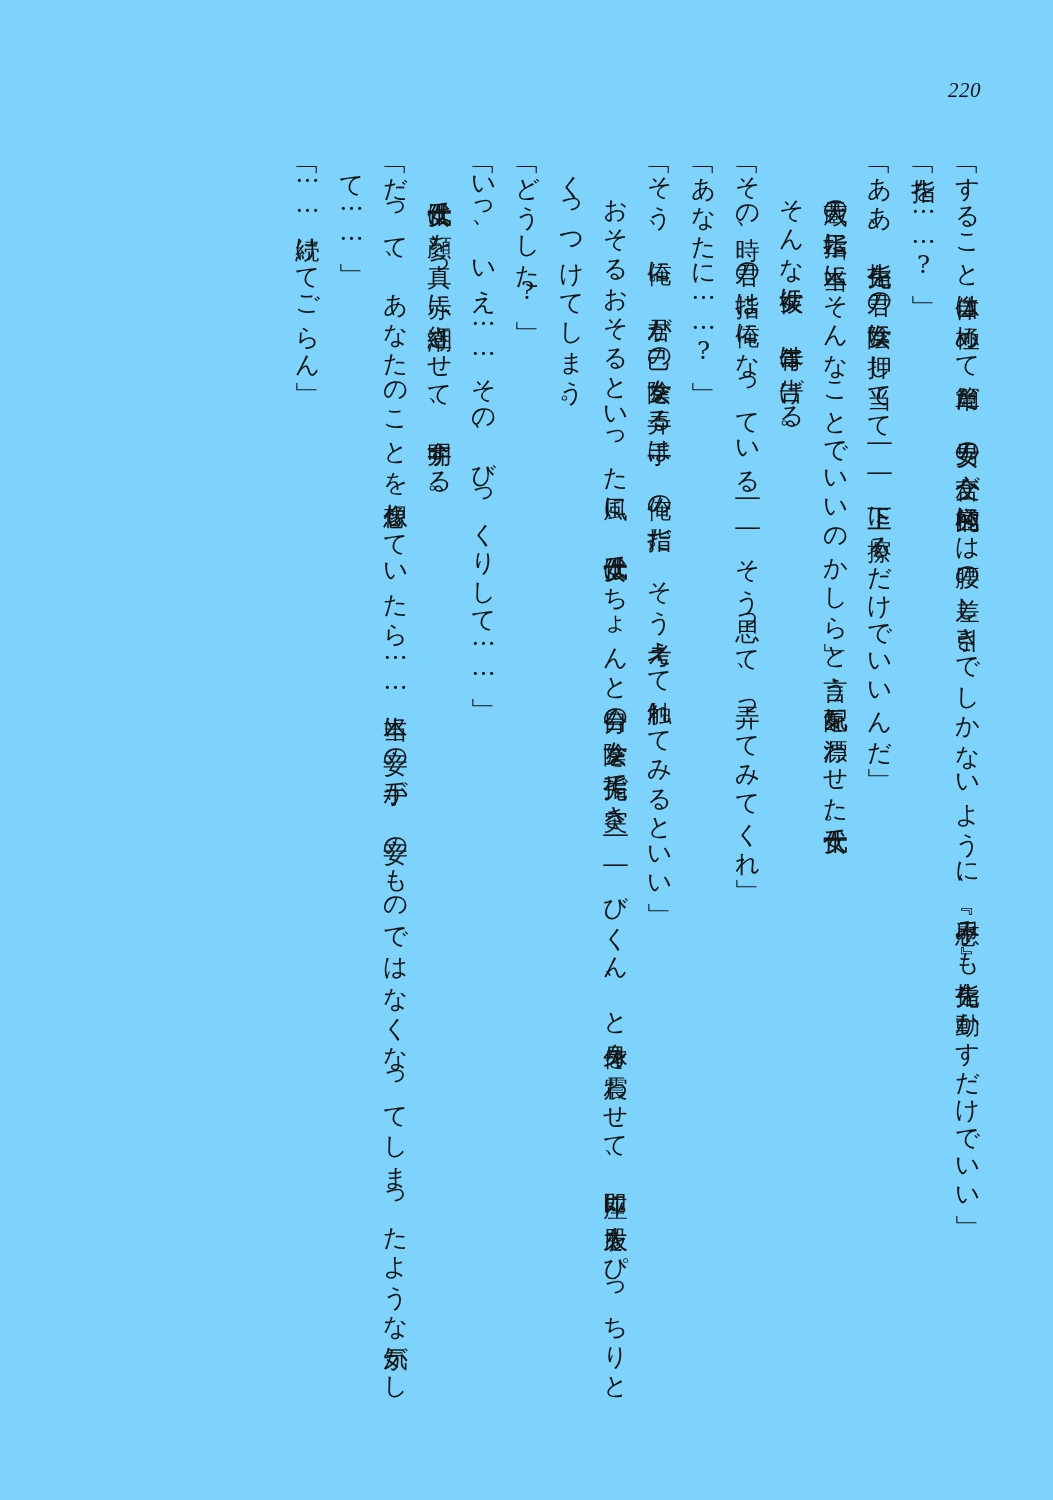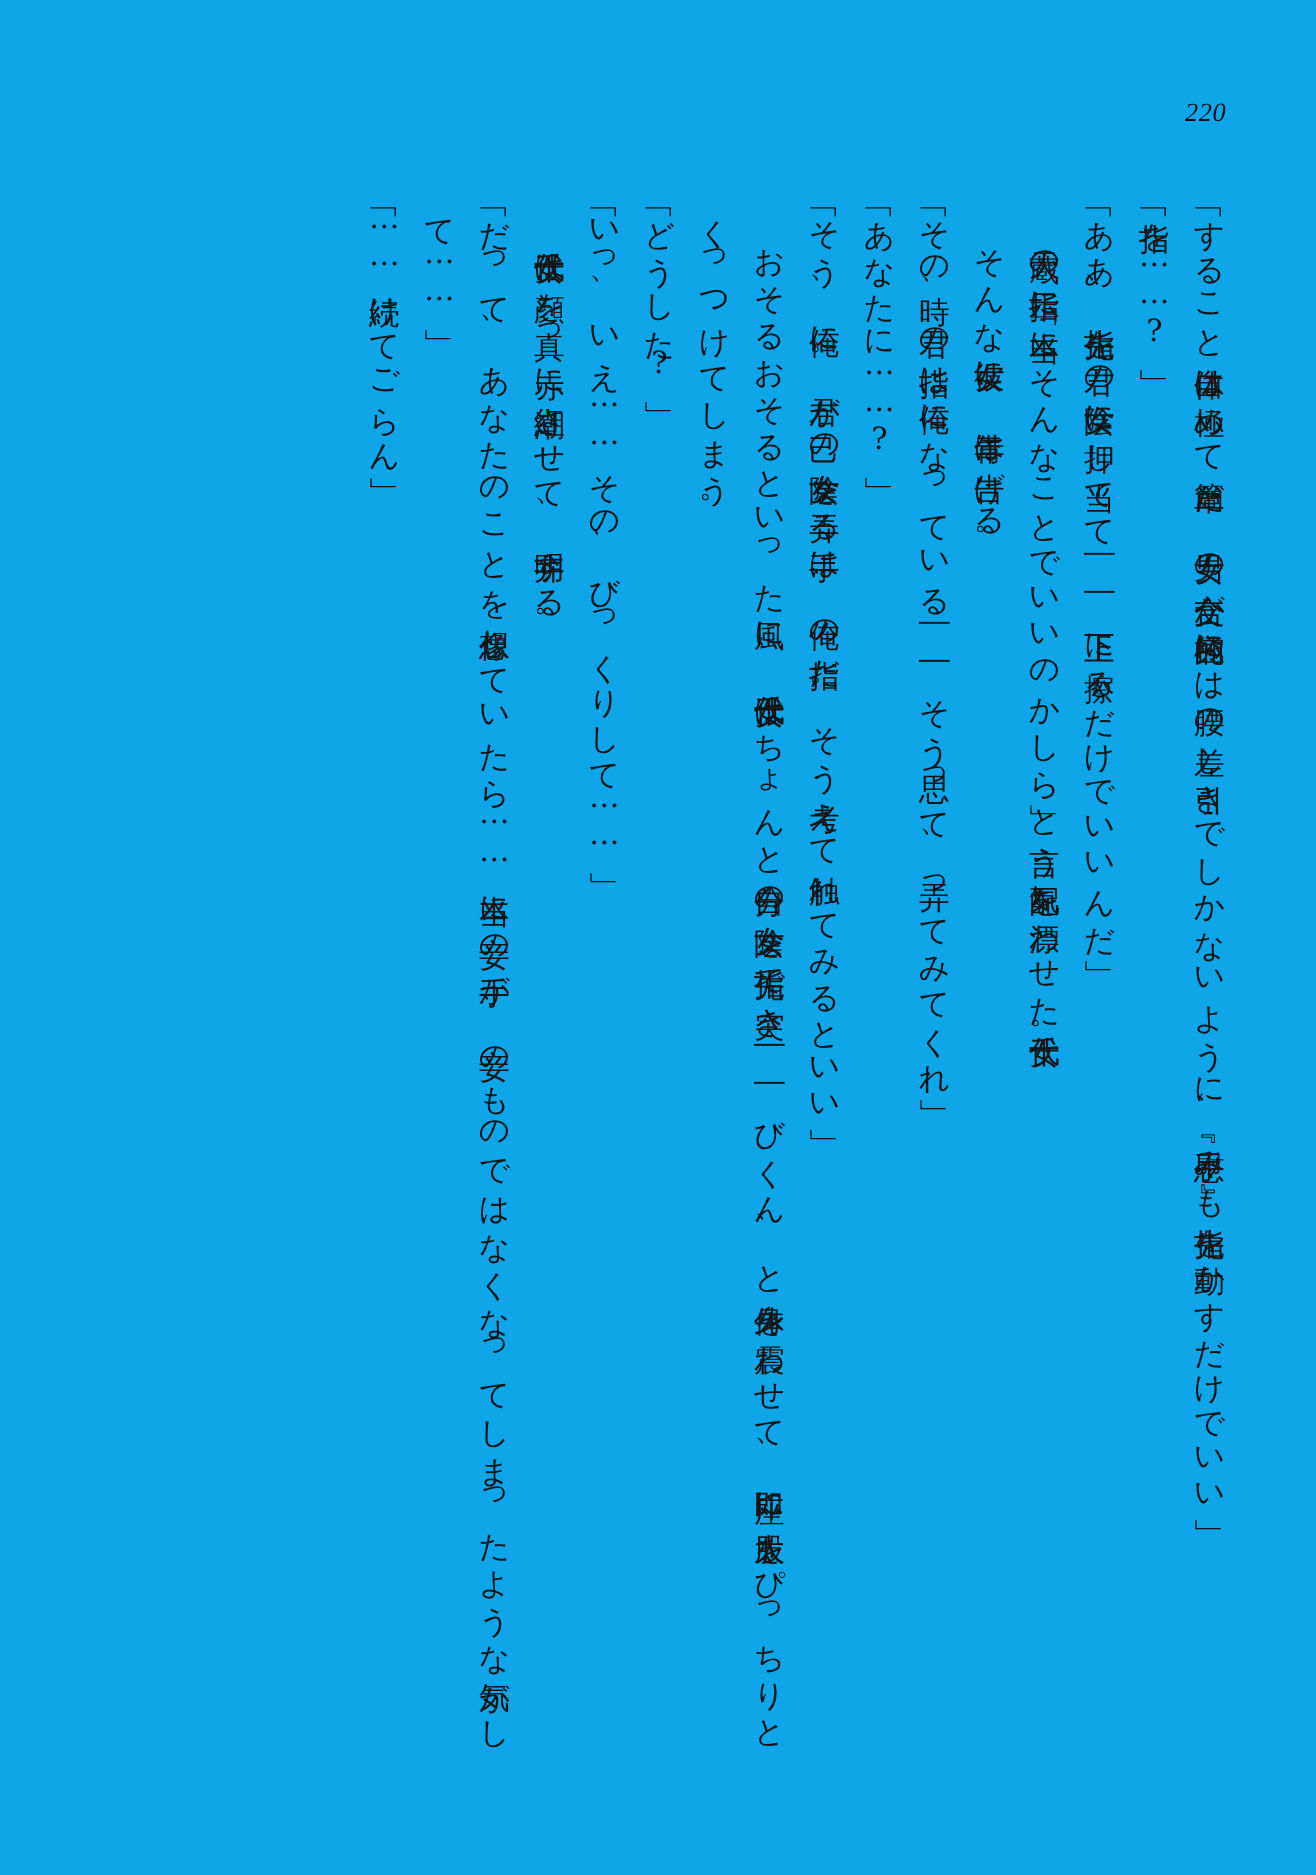--- a/index.html
+++ b/index.html
@@ -11,21 +11,21 @@
     width: 1053px;
     height: 1500px;
     font-family: "Liberation Serif", "DejaVu Serif", serif;
     color: #1a1a1a;
     position: relative;
     overflow: hidden;
   }
   .page {
     position: absolute;
     inset: 0;
-    background: #0ea5e9;
+    background: #7dd3fc;
   }
   .page-number {
     position: absolute;
     top: 78px;
     right: 72px;
     font-family: "Liberation Serif", "DejaVu Serif", serif;
     font-size: 21px;
     font-style: italic;
     letter-spacing: 0.5px;
     color: #111;

